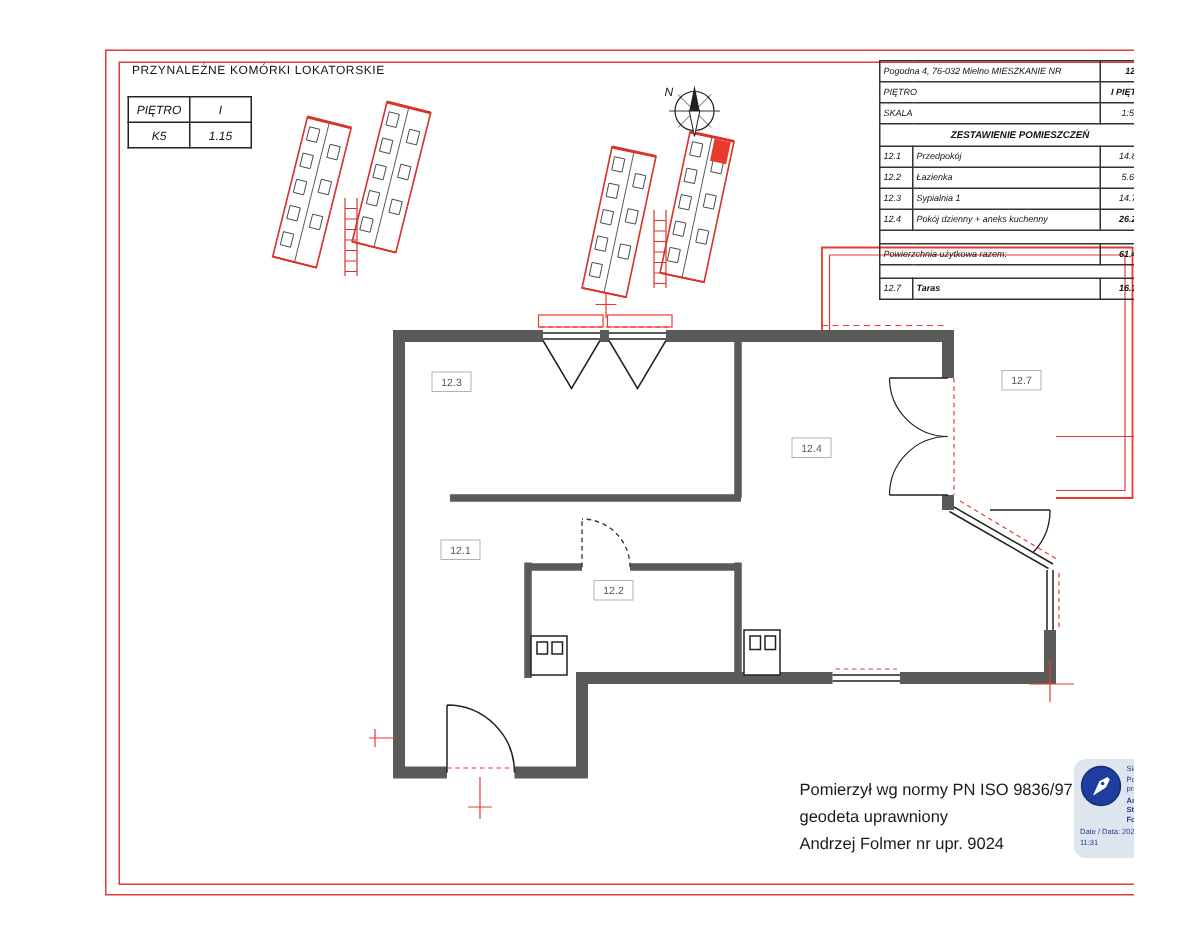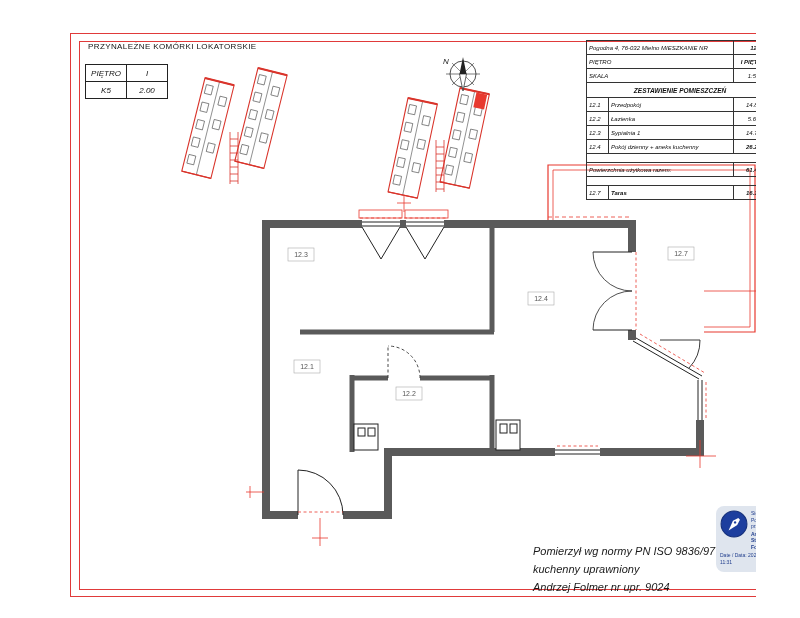--- a/index.html
+++ b/index.html
@@ -16,21 +16,21 @@
   .floorbox td{border:1px solid #222;width:40px;height:16px;text-align:center;padding:0;}
 
   .titleblock{position:absolute;left:586px;top:40px;width:187px;table-layout:fixed;font-size:6px;}
   .titleblock td{border:.5px solid #333;padding:1px 2px;height:11px;overflow:hidden;white-space:nowrap;}
   .titleblock .c{text-align:center;}
   .titleblock .b{font-weight:bold;}
   .titleblock .hdr{text-align:center;font-weight:bold;font-size:6.5px;height:12px;}
   .titleblock .sp{height:6px;}
   .titleblock .heavy{border-width:1px;}
 
-  .surveyor{position:absolute;left:533px;top:518px;font-size:11px;font-style:italic;line-height:18px;color:#1a1a1a;margin-top:24px;}
+  .surveyor{position:absolute;left:533px;top:518px;font-size:11px;line-height:18px;color:#1a1a1a;}
 
   .sig{position:absolute;left:716px;top:506px;width:74px;height:66px;background:#dfe5ee;border-radius:8px;
        padding:4px;box-sizing:border-box;font-size:5px;color:#24418f;line-height:1.3;}
   .sig-row{display:flex;gap:3px;align-items:flex-start;}
   .sig-pen{width:28px;height:28px;flex:0 0 auto;}
   .sig-name{font-weight:bold;margin-top:1px;}
   .sig-date{margin-top:2px;}
 
   svg text{font-family:"Liberation Sans",sans-serif;}
 </style>
@@ -45,21 +45,21 @@
   <div class="top-title">PRZYNALEŻNE KOMÓRKI LOKATORSKIE</div>
 
   <table class="floorbox">
     <tbody>
         <tr>
       <td>PIĘTRO</td>
       <td>I</td>
     </tr>
     <tr>
       <td>K5</td>
-      <td>2.00</td>
+      <td>1.15</td>
     </tr>
   </tbody>
     </table>
 
   <svg width="800" height="618" viewBox="0 0 800 618" style="position:absolute;left:0;top:0;">
     <defs>
       <g id="bldg">
         <rect x="0" y="0" width="30" height="96" fill="#ffffff" stroke="#d9342b" stroke-width="1.1"></rect>
         <line x1="15" y1="0" x2="15" y2="96" stroke="#555" stroke-width="0.6"></line>
         <rect x="3" y="6" width="7" height="9" fill="none" stroke="#444" stroke-width="0.6"></rect>
@@ -226,21 +226,21 @@
     <tr>
       <td class="heavy">12.7</td>
       <td class="heavy b">Taras</td>
       <td class="heavy c b">16.14</td>
     </tr>
   </tbody>
     </table>
 
   <div class="surveyor">
     <div>Pomierzył wg normy  PN ISO 9836/97</div>
-    <div>kuchenny uprawniony</div>
+    <div>geodeta uprawniony</div>
     <div>Andrzej Folmer nr upr. 9024</div>
   </div>
 
   <div class="sig">
     <div class="sig-row">
       <svg class="sig-pen" viewBox="0 0 26 26">
         <circle cx="13" cy="13" r="12" fill="#1d3e9e" stroke="#16307a" stroke-width="1"></circle>
         <path d="M8,19 L12,10 L17,7.5 L18.5,9 L16,14 L8,19 Z" fill="#ffffff"></path>
         <circle cx="14" cy="11.5" r="1.1" fill="#1d3e9e"></circle>
       </svg>

